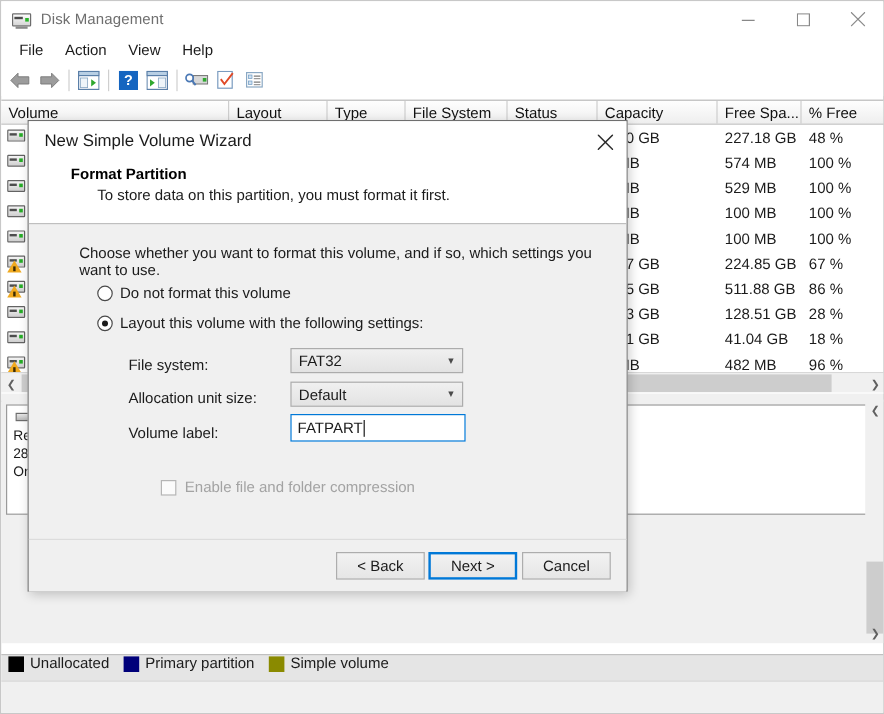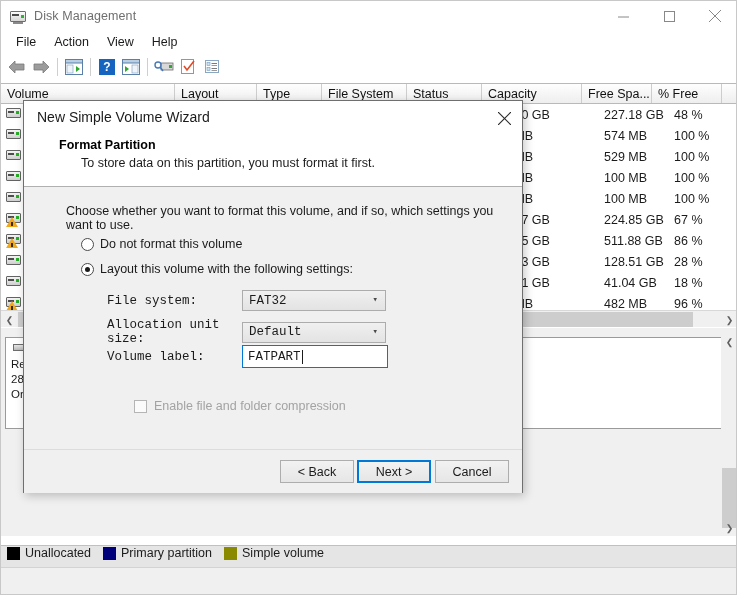--- a/index.html
+++ b/index.html
@@ -249,21 +249,21 @@
     width: 13px; height: 13px; border-radius: 50%;
     border: 1px solid #4a4a4a; background: #ffffff;
     margin-right: 6px; position: relative; box-sizing: border-box; flex: none;
   }
   .radio.on::after {
     content: ''; position: absolute; left: 3px; top: 3px;
     width: 5px; height: 5px; border-radius: 50%; background: #1b1b1b;
   }
   .radio-lbl { font-size: 12.5px; color: #1b1b1b; }
 
-  .field-row { position: absolute; left: 83px; display: flex; align-items: center; font-family: Liberation Mono, monospace; }
+  .field-row { position: absolute; left: 83px; display: flex; align-items: flex-end; }
   .field-lbl { width: 135px; font-size: 12.5px; color: #1b1b1b; }
   .combo {
     width: 144px; height: 21px;
     background: linear-gradient(#f0f0f0,#e3e3e3);
     border: 1px solid #acacac; box-sizing: border-box;
     display: flex; align-items: center; position: relative;
   }
   .combo .cval { font-size: 12.5px; color: #1b1b1b; padding-left: 6px; }
   .combo .carrow {
     position: absolute; right: 7px; top: 5px; color: #4a4a4a; font-size: 9px;
@@ -405,21 +405,21 @@
         <rect x="3" y="8.5" width="3" height="3" fill="#cfe0ef" stroke="#6f9bc4" stroke-width="0.6"></rect>
         <line x1="7.5" y1="4.5" x2="13" y2="4.5" stroke="#7a7a7a"></line>
         <line x1="7.5" y1="6.5" x2="13" y2="6.5" stroke="#9a9a9a"></line>
         <line x1="7.5" y1="9.5" x2="13" y2="9.5" stroke="#7a7a7a"></line>
         <line x1="7.5" y1="11.5" x2="13" y2="11.5" stroke="#9a9a9a"></line>
       </svg>
     </div>
   </div>
 
   <div id="colheader">
-      <div class="col" style="width: 174px;">Volume</div>
+      <div class="col" style="width: 190px;">Volume</div>
       <div class="col" style="width: 82px;">Layout</div>
       <div class="col" style="width: 65px;">Type</div>
       <div class="col" style="width: 85px;">File System</div>
       <div class="col" style="width: 75px;">Status</div>
       <div class="col" style="width: 100px;">Capacity</div>
       <div class="col" style="width: 70px;">Free Spa...</div>
       <div class="col" style="width: 70px;">% Free</div>
     </div>
 
   <div id="vol-list">

